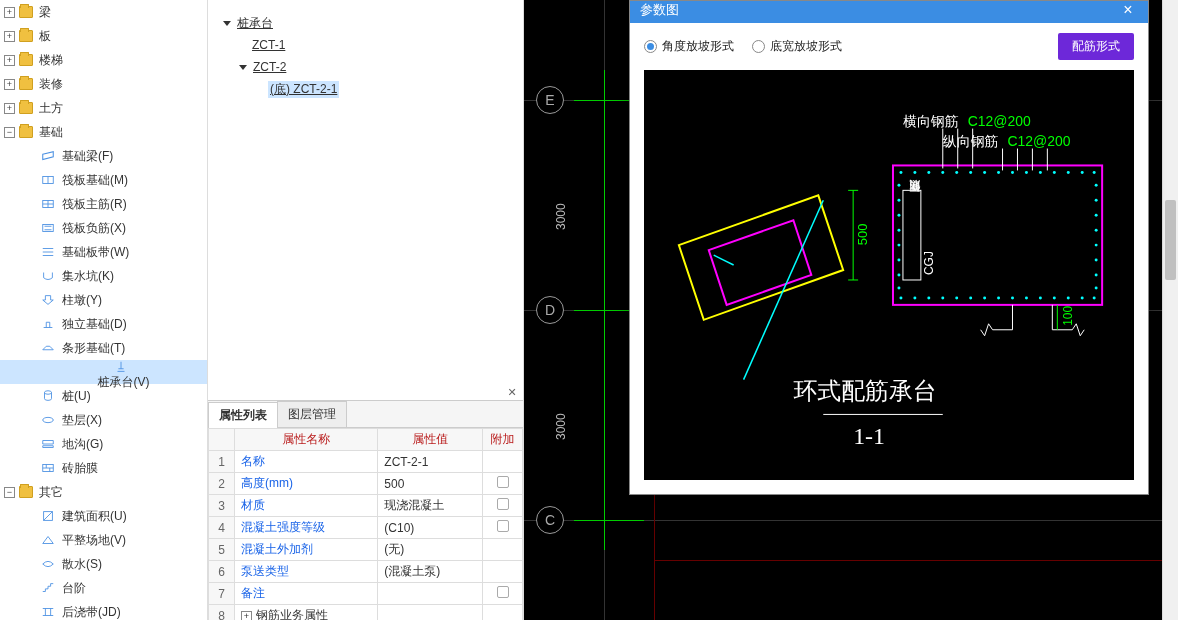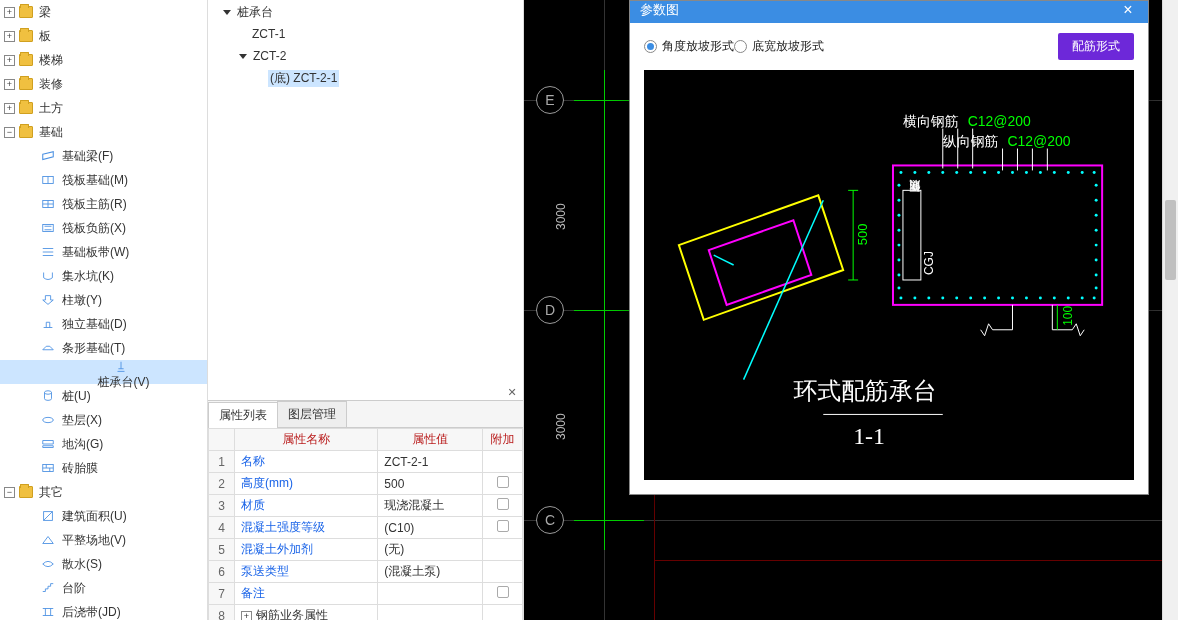--- a/index.html
+++ b/index.html
@@ -10,53 +10,53 @@
   .tree-item { display: flex; align-items: center; height: 24px; padding-left: 4px; cursor: pointer; }
   .tree-icon-folder { width: 14px; height: 12px; background: #f0c040; border: 1px solid #d0a020; display: inline-block; margin-right: 6px; border-radius: 0 1px 1px 1px; position: relative; }
   .tree-icon-folder:before { content: ""; position: absolute; top:-3px; left:0; width:7px; height:3px; background:#f0c040; border:1px solid #d0a020; border-bottom:none; border-radius:1px 1px 0 0; }
   .tree-expand { width: 11px; height: 11px; border: 1px solid #888; background:#fff; display: flex; align-items: center; justify-content: center; font-size: 9px; line-height: 9px; color: #444; margin-right: 4px; cursor: pointer; }
   .sub-item { display:flex; align-items:center; height:24px; padding-left: 40px; cursor:pointer; }
   .sub-item.selected { background:#cce5ff;flex-direction:column; }
   .sub-icon { width:16px; height:16px; margin-right:6px; display:inline-flex; align-items:center; justify-content:center; color:#4a90e2; }
   .sub-icon svg { width:14px; height:14px; }
 
   .center-col { width: 316px; display:flex; flex-direction:column; border-right:1px solid #ddd; position: relative; }
-  .center-tree { flex: 0 0 400px; padding-top: 1px; font-size:12px; }
+  .center-tree { flex: 0 0 400px; padding-top: 12px; font-size:12px;text-decoration:underline; }
   .ct-row { display:flex; align-items:center; height:22px; cursor:pointer; }
   .ct-label { display:inline-block; padding:0 2px; }
   .ct-label.selected { background:#cce5ff; }
   .ct-expander { width:11px; height:11px; display:flex; align-items:center; justify-content:center; margin-right:4px; }
   .ct-expander:before { content:""; width:0; height:0; border-left:5px solid #555; border-top:4px solid transparent; border-bottom:4px solid transparent; display:block; }
   .ct-expander.open:before { transform: rotate(90deg); transform-origin: 40% 50%; border-left-color:#333;}
   .prop-panel { border-top:1px solid #ccc; flex:1; position:relative; }
   .close-x { position:absolute; right:4px; top:-16px; width:14px; height:14px; font-size:11px; color:#666; cursor:pointer; display:flex; align-items:center; justify-content:center;}
   .tabs { display:flex; border-bottom:1px solid #ccc; background:#f5f5f5; }
   .tab { padding:4px 10px; border:1px solid #ccc; border-bottom:none; background:#eee; cursor:pointer; margin-right:-1px; font-size:12px; }
-  .tab.active { background:#fff; font-weight:normal; position:relative; top:1px; }
+  .tab.active { background:#fff; font-weight:bold; position:relative; top:1px; }
   .prop-table { width:100%; border-collapse:collapse; }
   .prop-table th, .prop-table td { border:1px solid #ddd; padding:2px 6px; height:21px; font-size:12px; font-weight:normal; text-align:left;}
   .prop-table th { background:#f7f7f7; color:#b91c1c; text-align:center;}
   .prop-table td.rownum { background:#f7f7f7; width:26px; text-align:center; color:#666;}
   .prop-name { color:#1a64e8;margin-top:28px; }
   .prop-name.black { color:#333; }
   .checkbox-cell { text-align:center !important; }
   .mini-check { width:12px; height:12px; border:1px solid #aaa; border-radius:2px; display:inline-block; }
   .collapse-btn { display:inline-block; width:11px; height:11px; border:1px solid #888; text-align:center; line-height:9px; font-size:9px; margin-right:4px; cursor:pointer;}
 
   .canvas { flex:1; background:#000; position:relative; overflow:hidden; }
   .grid-dark { position:absolute; inset:0; }
   .gl { position:absolute; background:#333; }
   .glr { position:absolute; background:#600; }
   .axis-bubble { position:absolute; width:28px; height:28px; border:1px solid #999; border-radius:50%; background:#000; color:#aaa; display:flex; align-items:center; justify-content:center; font-size:14px; }
   .dim-text { position:absolute; color:#bbb; font-size:12px; transform: rotate(-90deg); transform-origin: left top; }
 
   .dialog { position:absolute; left:629px; top:0; width:520px; height:495px; background:#fff; border:1px solid #888; box-shadow:0 4px 16px rgba(0,0,0,.3); }
   .dlg-title { background:#3b8de3; color:#fff; height:22px; display:flex; padding:0 10px; font-size:13px; justify-content:space-between; }
   .dlg-close { cursor:pointer; font-size:16px; width:20px; text-align:center; }
-  .dlg-options { display:flex; align-items:center; padding:10px 14px; }
+  .dlg-options { display:flex; align-items:center; padding:10px 14px; gap:18px; }
   .radio { display:flex; align-items:center; gap:5px; cursor:pointer; color:#222;}
   .radio .dot { width:13px; height:13px; border:1px solid #888; border-radius:50%; display:flex; align-items:center; justify-content:center; }
   .radio.checked .dot:after { content:""; width:7px; height:7px; background:#3b8de3; border-radius:50%; display:block; }
   .btn-primary { margin-left:auto; background:#6d28d9; color:#fff; border:none; padding:5px 14px; border-radius:2px; cursor:pointer; font-size:12px; }
   .dlg-body { background:#000; margin:0 14px 14px; height:410px; position:relative; }
   .svg-canvas { width:100%; height:100%; }
 
   .scrollbar-v { position:absolute; right:0; top:0; bottom:0; width:16px; background:#f0f0f0; border-left:1px solid #ddd; }
   .scrollbar-v .thumb { position:absolute; left:2px; right:2px; top:200px; height:80px; background:#c0c0c0; border-radius:2px; }
 </style>

